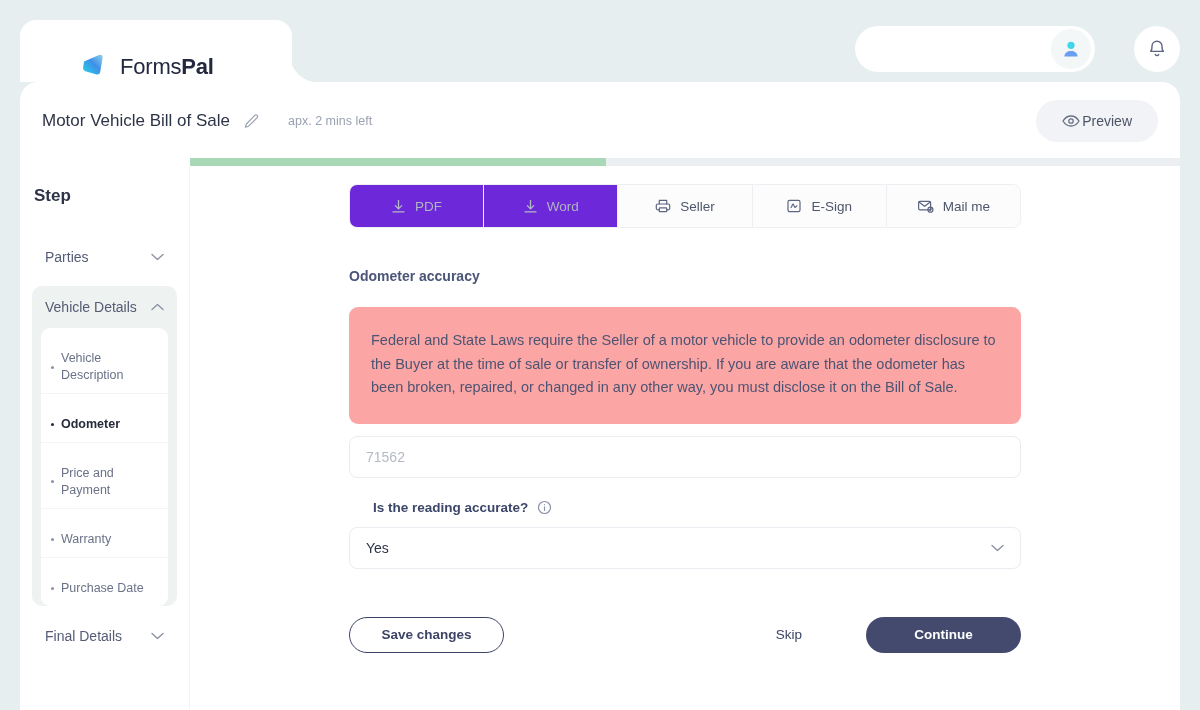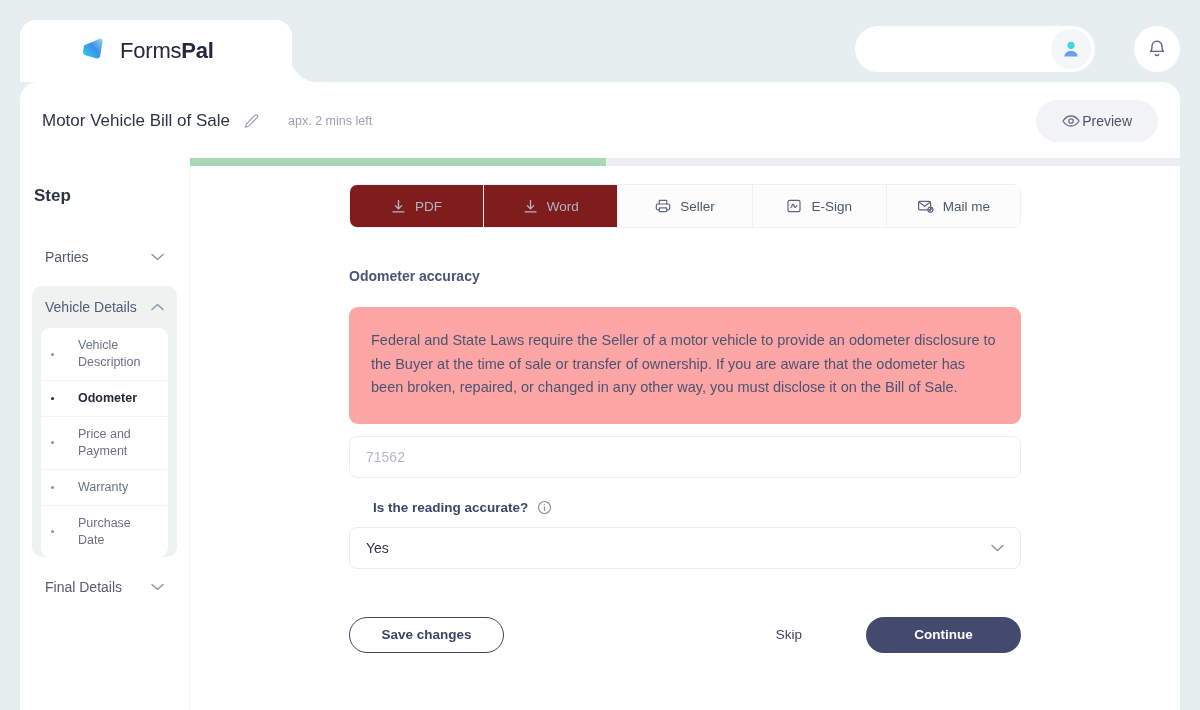--- a/index.html
+++ b/index.html
@@ -9,21 +9,21 @@
     font-family: "Liberation Sans", sans-serif;
     overflow: hidden;
   }
 
   
   .brand-tab {
     position: absolute; left: 20px; top: 20px;
     width: 272px; height: 62px;
     background: #ffffff;
     border-radius: 16px 16px 0 0;
-    display: flex; align-items: center;
+    display: flex; align-items: flex-end;
     padding-left: 58px;
     z-index: 6;
   }
   .brand-tab::after{
     content:""; position:absolute; right:-26px; bottom:0;
     width:28px; height:28px; background:#ffffff;
     -webkit-mask: radial-gradient(circle 28px at 28px 0, transparent 0 28px, #000 28.5px);
             mask: radial-gradient(circle 28px at 28px 0, transparent 0 28px, #000 28.5px);
   }
   .logo-wrap { display:flex; align-items:center; gap:12px; }
@@ -97,44 +97,45 @@
   .nav-section.active{ background:#eef2f1; border-radius:10px; }
   .nav-head{
     display:flex; align-items:center; justify-content:space-between;
     padding:12px 13px; font-size:14px; color:#545b73; line-height:1.3;
   }
   .nav-head .label{ max-width:95px; }
   .sub-card{
     background:#fff; border-radius:9px; margin:0 9px 9px 9px; overflow:hidden;
   }
   .sub-item{
-    display:flex; align-items:center; gap:24px;
+    display:flex; align-items:center; gap:7px;
     padding:9px 10px; font-size:12.5px; color:#6b7288; line-height:1.35;
     border-bottom:1px solid #f3f4f7;
+    margin-top:13px;
   }
   .sub-item:last-child{ border-bottom:none; }
   .sub-item .dot{ width:3px;height:3px;border-radius:50%;background:#8d93a6; flex:0 0 3px;}
   .sub-item.active{ color:#262b3c; font-weight:700; }
   .sub-item.active .dot{ background:#262b3c; }
 
   
   .content{ flex:1; padding:12px 0 0 0; position:relative; }
   .content-inner{ width:672px; margin-left:159px; }
 
   .action-bar{
     display:flex; height:44px; border:1px solid #edeff3; border-radius:8px;
     background:#fff; overflow:hidden; margin-top:6px;
   }
   .action-item{
     flex:1; display:flex; align-items:center; justify-content:center; gap:9px;
     font-size:13.5px; color:#4e566c; border-right:1px solid #edeff3;
     background:#fcfcfd;
   }
   .action-item:last-child{ border-right:none; }
-  .action-item.muted{ color:#aeb4c2; background:#7f1d1d; }
+  .action-item.muted{ color:#aeb4c2; background:#6d28d9; }
 
   .section-title{ font-size:14px; font-weight:700; color:#4a5578; margin-top:40px; }
 
   .notice{
     margin-top:23px; background:#fca5a5; border-radius:9px;
     padding:22px 22px 24px 22px; font-size:14.5px; line-height:1.63; color:#4d5472;
   }
 
   .field-label{ font-size:13.5px; font-weight:700; color:#3c4668; margin-top:60px; }
   .text-input{

